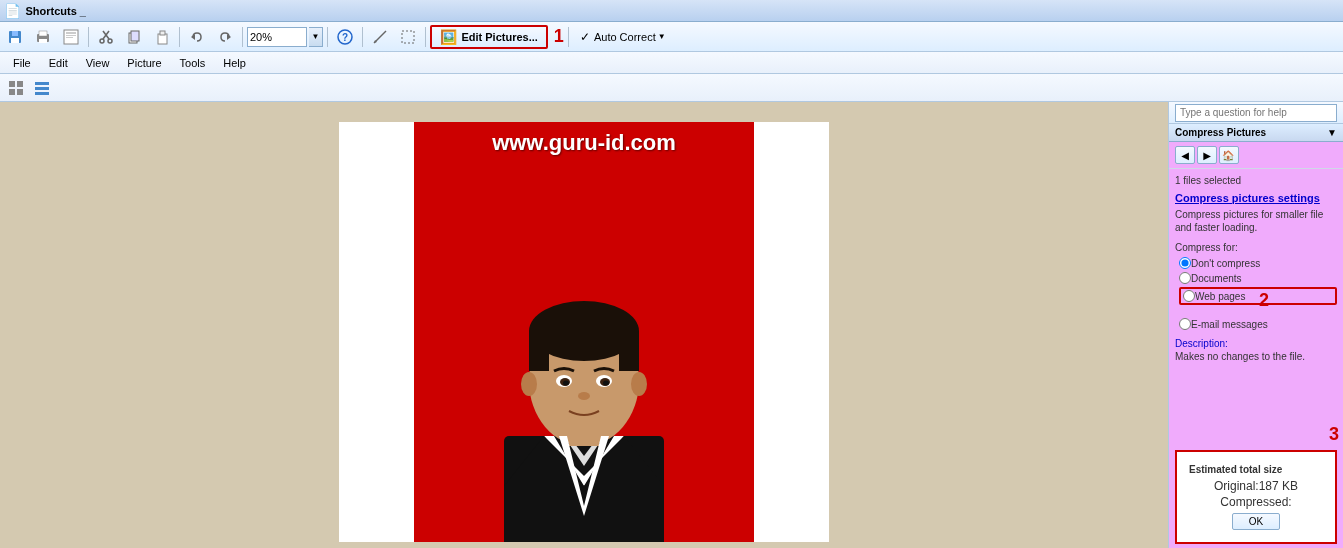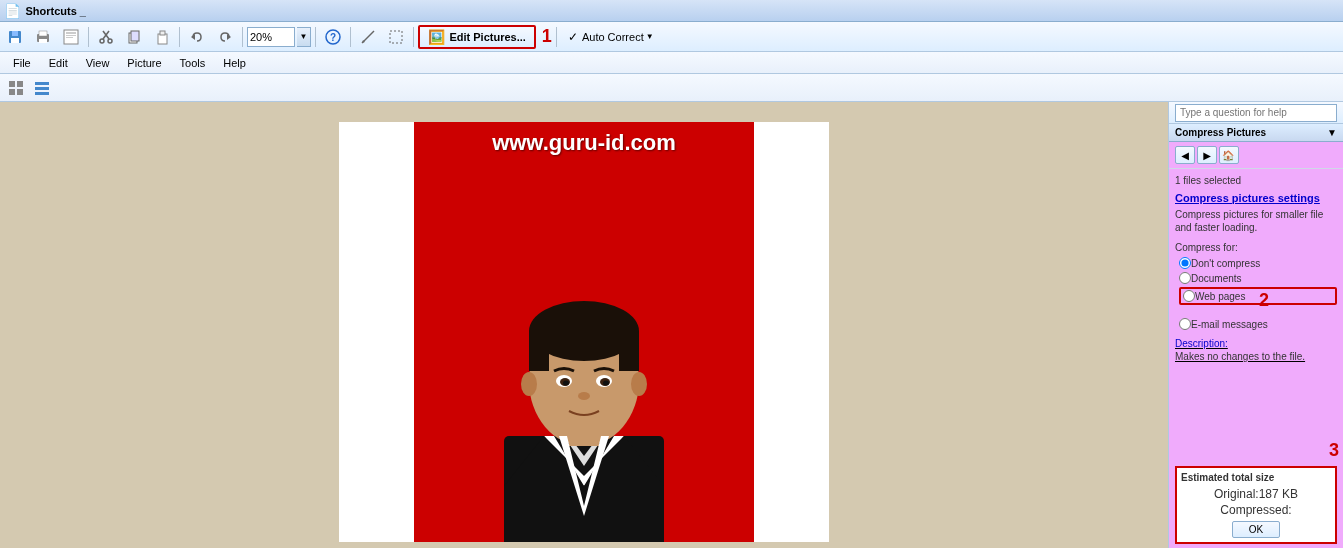--- a/index.html
+++ b/index.html
@@ -41,21 +41,21 @@
     }
     .toolbar-sep { width: 1px; height: 20px; background: #b0c0d0; margin: 0 2px; }
     .zoom-box {
       display: flex;
       align-items: center;
       border: 1px solid #8aadce;
       height: 20px;
       padding: 0 2px;
       background: white;
       font-size: 11px;
-      width: 48px;
+      width: 60px;
     }
     .zoom-arrow {
       width: 14px;
       height: 20px;
       border: 1px solid #8aadce;
       border-left: none;
       background: linear-gradient(to bottom, #e8f0fb, #c8dcf0);
       display: flex;
       align-items: center;
       justify-content: center;
@@ -290,37 +290,36 @@
       height: 12px;
       cursor: pointer;
     }
     .radio-item.web-pages {
       border: 2px solid #cc0000;
       padding: 1px 2px;
       border-radius: 2px;
     }
     .description-section {
       margin-top: 0;
-      text-decoration: underline;
     }
     .description-label {
       font-size: 10px;
       color: #0000cc;
       margin-bottom: 2px;
     }
     .description-text {
       font-size: 10px;
       color: #333;
     }
 
     
     .estimated-section {
       border: 2px solid #cc0000;
       margin: 4px 6px;
-      padding: 4px;
+      padding: 12px;
       background: white;
     }
     .estimated-title {
       font-size: 10px;
       font-weight: bold;
       color: #333;
       margin-bottom: 4px;
     }
     .size-row {
       display: flex;

